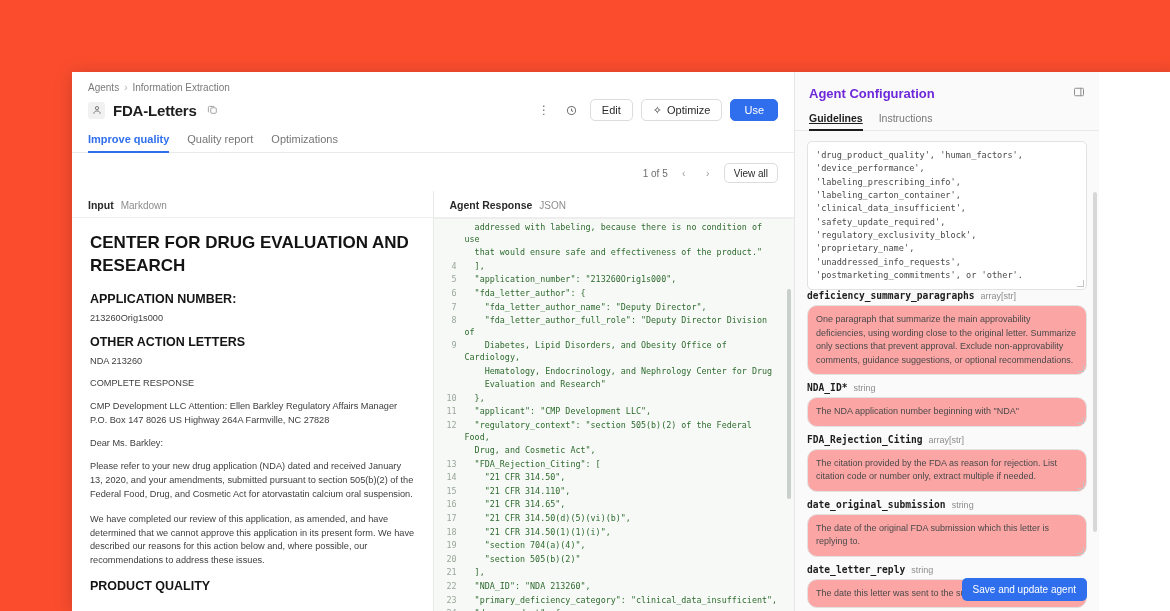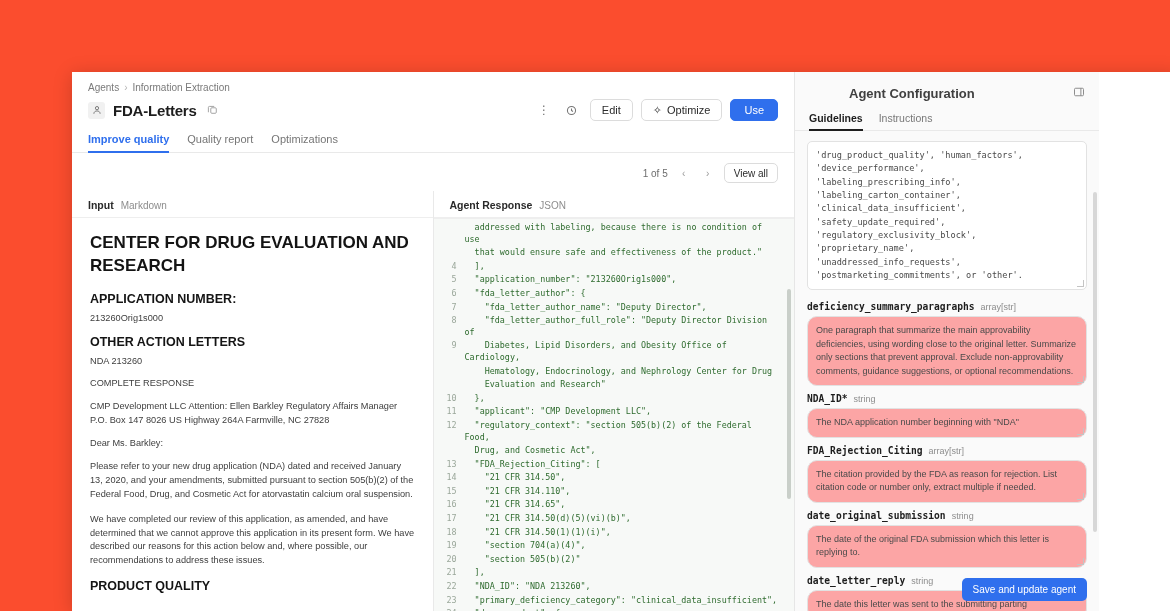--- a/index.html
+++ b/index.html
@@ -250,63 +250,62 @@
     position: relative;
   }
   .cfg-head {
     display: flex;
     align-items: center;
     padding: 14px 14px 0 14px;
   }
   .cfg-title {
     font-size: 13px;
     font-weight: bold;
-    color: #404040;
-    margin-left: 40px;
+    color: #6d28d9;
   }
   .cfg-collapse {
     margin-left: auto;
     color: #8a8a8a;
     font-size: 12px;
   }
   .cfg-tabs {
     display: flex;
     gap: 16px;
     padding: 11px 14px 0 14px;
     border-bottom: 1px solid #e9e9e9;
     font-size: 10.5px;
   }
   .cfg-tab {
     padding-bottom: 6px;
     color: #787878;
     position: relative;
     cursor: pointer;
   }
-  .cfg-tab.active { color: #1d1d1d; font-weight: bold; }
+  .cfg-tab.active { color: #1d1d1d; font-weight: bold; text-decoration: underline; }
   .cfg-tab.active:after {
     content: "";
     position: absolute; left: 0; right: 0; bottom: -1px;
     height: 2px; background: #1d1d1d;
   }
   .cfg-body {
     flex: 1;
     overflow: hidden;
     padding: 10px 12px 0 12px;
   }
   .cfg-textarea {
     border: 1px solid #e2e2e2;
     border-radius: 5px;
     background: #fff;
     padding: 7px 8px;
     font-size: 8.6px;
     line-height: 1.55;
     color: #4a4a4a;
     font-family: "DejaVu Sans Mono", monospace;
     position: relative;
-    margin-bottom: 11px;
+    margin-bottom: 0;
     white-space: pre-wrap;
   }
   .resize-grip {
     position: absolute;
     right: 2px; bottom: 2px;
     width: 6px; height: 6px;
     border-right: 1px solid #c4c4c4;
     border-bottom: 1px solid #c4c4c4;
   }
   .field-block { margin-bottom: 7px; }

